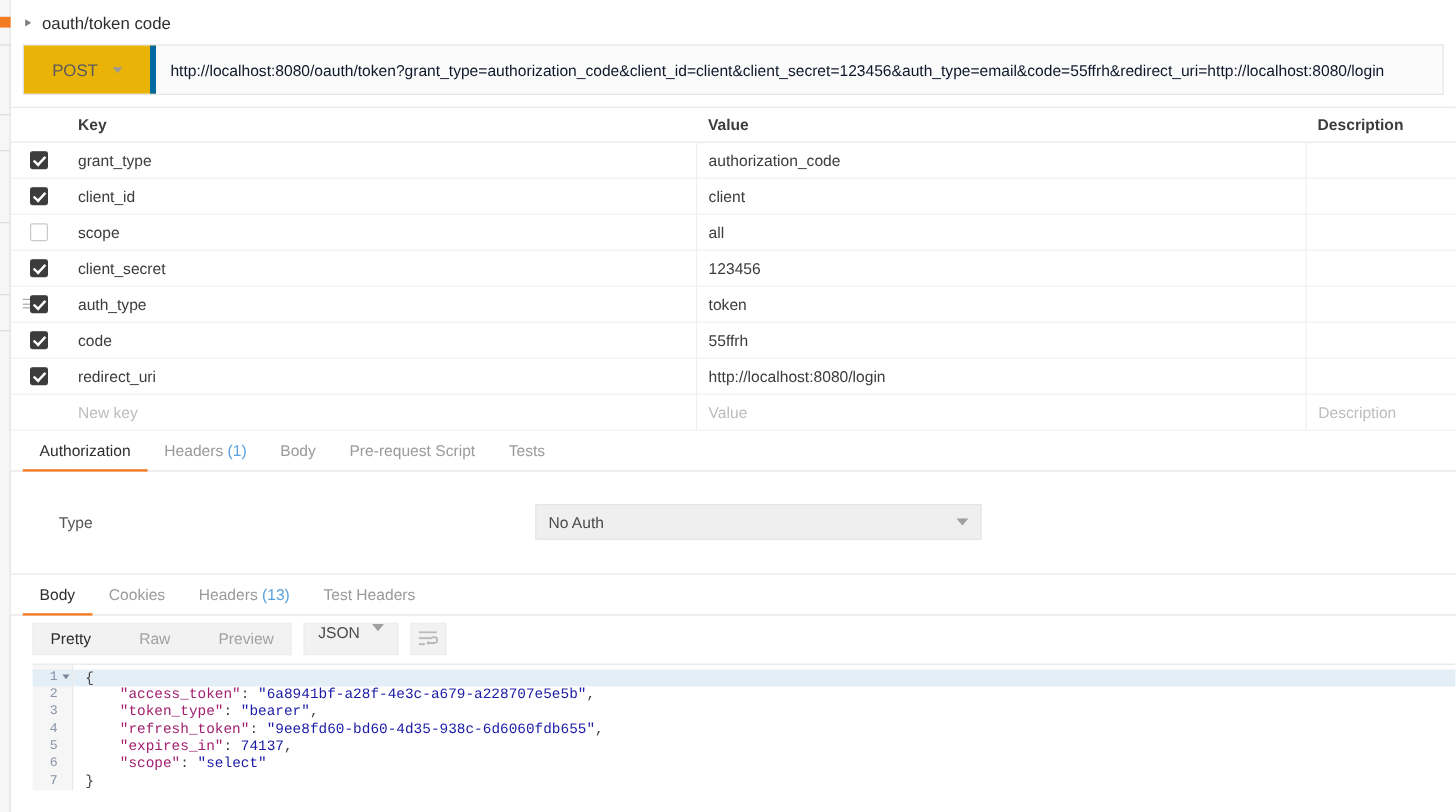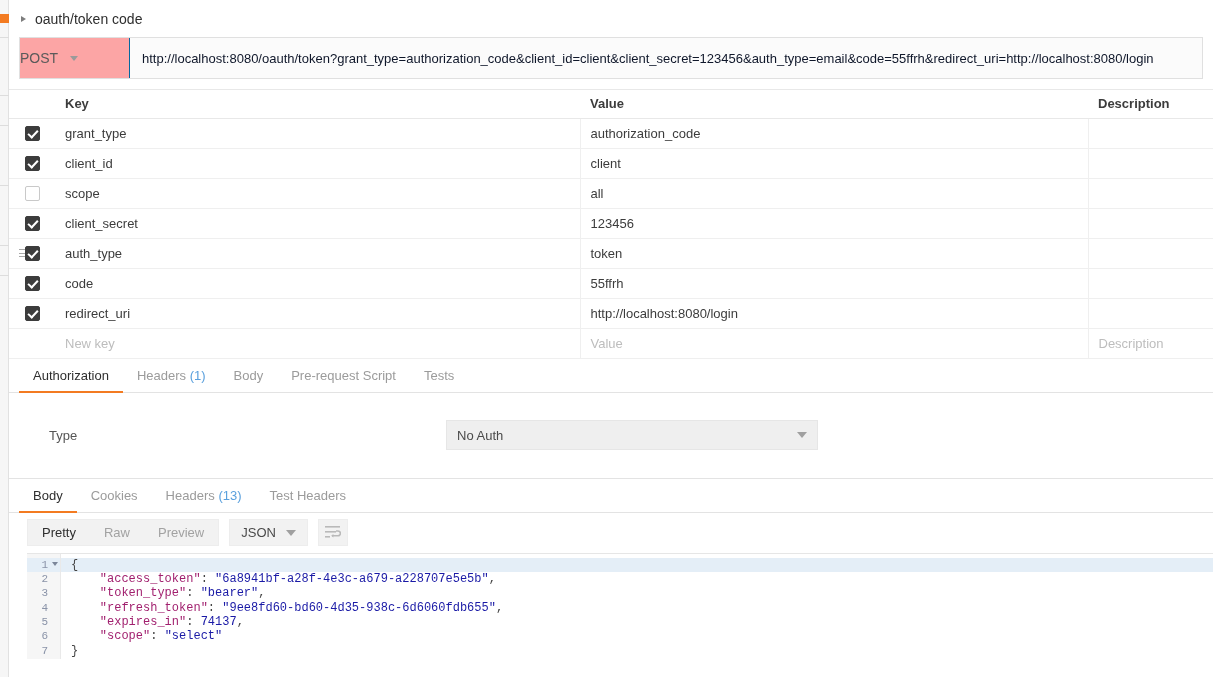--- a/index.html
+++ b/index.html
@@ -40,22 +40,22 @@
     border-bottom: 3.5px solid transparent;
   }
   .req-title { font-size: 14px; color: #2e2e2e; }
 
   
   .url-row {
     margin: 0 10px; height: 42px; display: flex;
     border: 1px solid #e0e0e0; background: #fbfbfb;
   }
   .method-box {
-    width: 110px; display: flex; align-items: center; 
-    gap: 12px; border-right: 1px solid #0369a1; background: #fca5a5;
+    width: 110px; display: flex; align-items: center; justify-content: center;
+    gap: 12px; border-right: 5px solid #0369a1; background: #eab308;
     font-size: 14px; color: #5a5a5a; cursor: pointer;
   }
   .chev {
     width: 0; height: 0;
     border-top: 5px solid #9a9a9a;
     border-left: 4.5px solid transparent;
     border-right: 4.5px solid transparent;
   }
   .url-input {
     flex: 1; display: flex; align-items: center; padding: 0 12px;
@@ -133,28 +133,28 @@
     width: 0; height: 0;
     border-top: 6px solid #a0a0a0;
     border-left: 5px solid transparent;
     border-right: 5px solid transparent;
   }
 
   
   .resp-sep { border-top: 1px solid #e3e3e3; }
   .resp-toolbar { height: 40px; display: flex; align-items: center; padding-left: 18px; gap: 10px; }
   .seg {
-    display: flex; background: #f2f2f2; border: 1px solid #ededed; height: 27px;
+    display: flex; background: #f2f2f2; border: 1px solid #ededed; height: 27px; gap: 12px;
   }
   .seg .opt {
     padding: 0 14px; line-height: 25px; font-size: 13px; color: #a2a2a2; cursor: pointer;
   }
   .seg .opt.active { color: #2e2e2e; }
   .fmt-box {
-    display: flex; align-items: center; gap: 10px; height: 27px;
+    display: flex; align-items: flex-start; gap: 10px; height: 27px;
     background: #f2f2f2; border: 1px solid #ededed; padding: 0 11px;
     font-size: 13px; color: #4a4a4a; cursor: pointer;
   }
   .wrap-btn {
     width: 30px; height: 27px; background: #f2f2f2; border: 1px solid #ededed;
     display: flex; align-items: center; justify-content: center; cursor: pointer;
   }
 
   
   .code-area {

